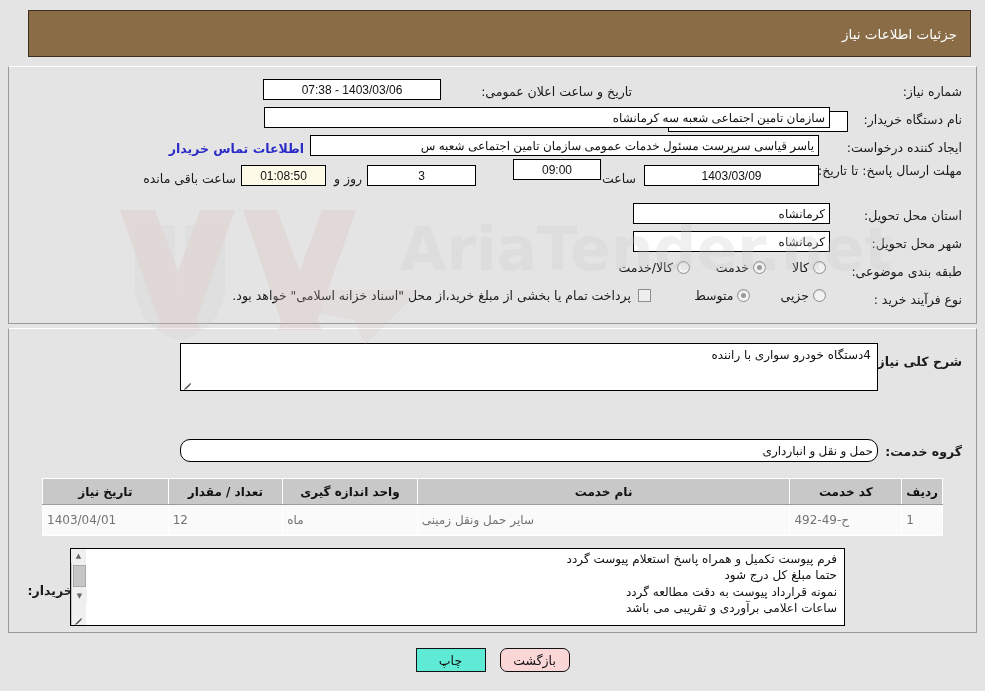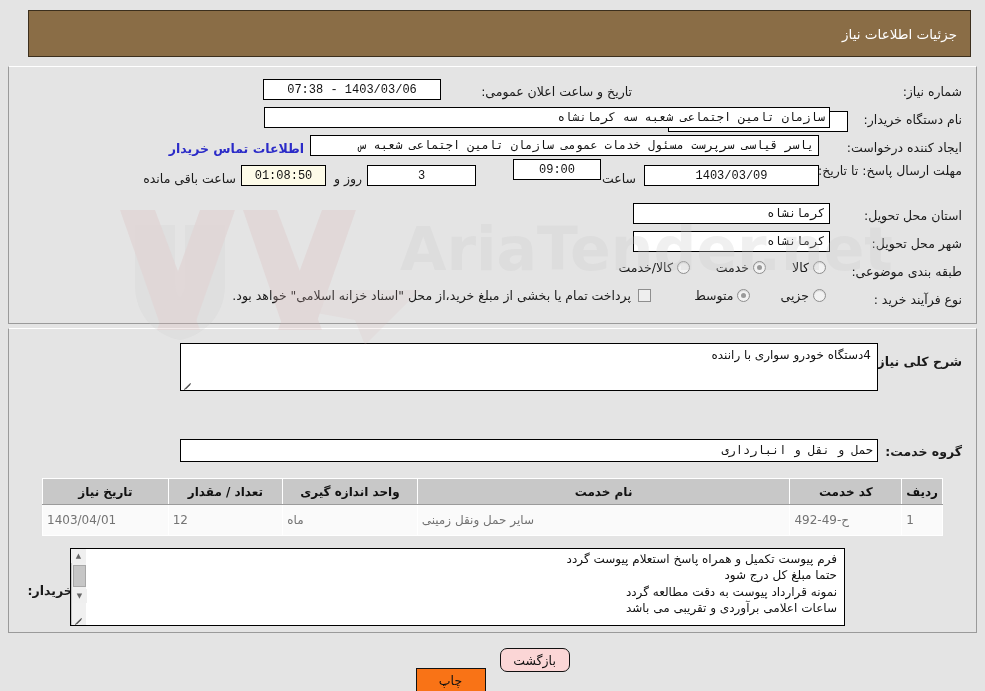--- a/index.html
+++ b/index.html
@@ -78,21 +78,21 @@
     border: 1px solid #000000;
     height: 21px;
     font-size: 12px;
     color: #111111;
     display: flex;
     align-items: center;
     justify-content: center;
     padding: 0 4px;
     overflow: hidden;
     white-space: nowrap;
-    font-family: Liberation Mono, monospace;
+    font-family: Liberation Sans, sans-serif;
   }
   .fld.right { justify-content: flex-start; }
   .fld.cream { background: #fdfbe8; }
 
   .linkish {
     color: #2b2bc8;
     font-size: 12.5px;
     white-space: nowrap;
     cursor: pointer;
   }
@@ -253,21 +253,21 @@
     min-width: 70px;
     font-size: 12.5px;
     color: #111111;
     display: flex;
     align-items: center;
     justify-content: center;
     padding: 0 12px;
     cursor: pointer;
     font-family: "DejaVu Sans", "Liberation Sans", sans-serif;
   }
-  .btn-print { background: #f97316; margin-top: 20px; }
+  .btn-print { background: #5eead4; }
   .btn-back  { background: #fbd6d6; border-radius: 7px; }
 </style>
 </head>
 <body>
 
 <div id="page">
 
   <div class="header-bar">
     <span class="header-title">جزئیات اطلاعات نیاز</span>
   </div>
@@ -382,21 +382,21 @@
     </div>
     <div class="boxarea" style="right:98px; top:14px; width:698px; height:48px;">
       <span>4دستگاه خودرو سواری با راننده</span>
       <span class="resize-grip" style="left:1px; bottom:1px;"></span>
     </div>
 
 
     <div style="position:absolute; right:14px; top:112px;">
       <span class="lbl lbl-b">گروه خدمت:</span>
     </div>
-    <div class="fld right" style="position:absolute; right:98px; top:110px; width:698px; height:23px;">حمل و نقل و انبارداری</div>
+    <div class="fld right" style="position:absolute; right:98px; top:110px; width:698px; height:23px;border-radius:10px;">حمل و نقل و انبارداری</div>
   </div>
 
   <table class="tbl">
     <thead>
       <tr>
         <th style="width:38px;">ردیف</th>
         <th style="width:112px;">کد خدمت</th>
         <th style="width:375px;">نام خدمت</th>
         <th style="width:135px;">واحد اندازه گیری</th>
         <th style="width:115px;">تعداد / مقدار</th>

